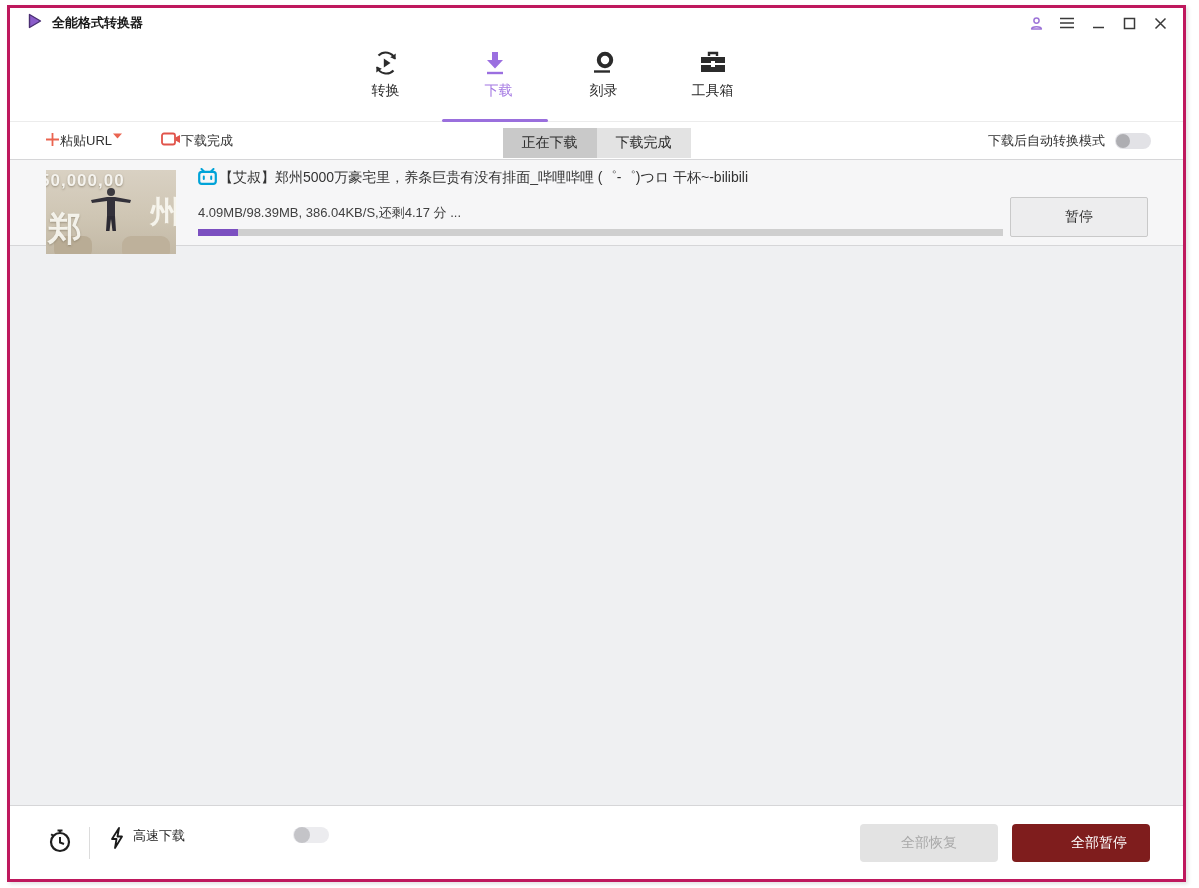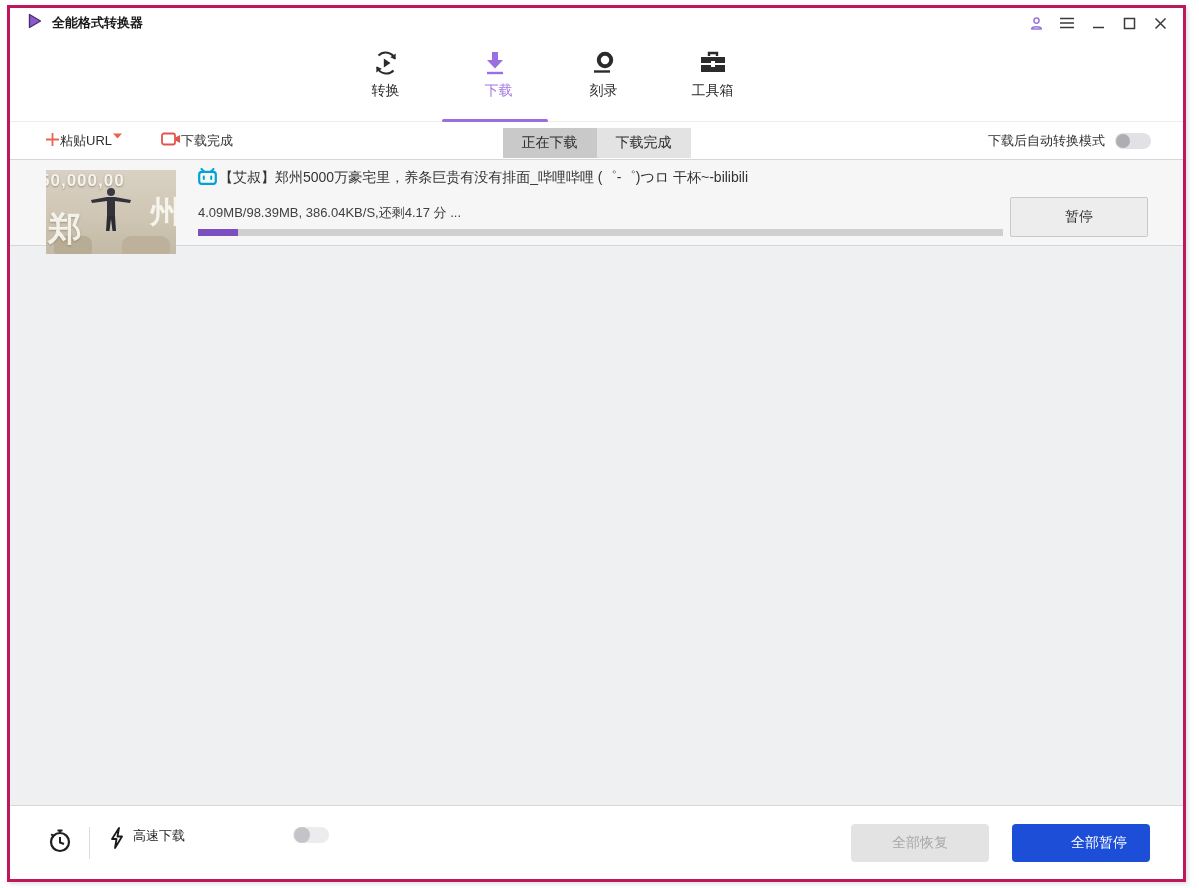--- a/index.html
+++ b/index.html
@@ -57,24 +57,24 @@
   .pause-btn { position:absolute; right:35px; top:37px; width:138px; height:40px; background:#ededee; border:1px solid #c9c9c9; border-radius:2px; font-size:14px; color:#333; font-family:inherit; cursor:pointer; }
   
   .main-empty { flex:1 1 auto; background:#eff0f2; }
   
   .footer { height:74px; flex:0 0 auto; background:#fff; border-top:1px solid #d6d6d8; position:relative; display:flex; align-items:center; }
   .ft-left { display:flex; align-items:flex-start; padding-left:37px; gap:0; }
   .icon-btn { display:flex; align-items:center; justify-content:center; cursor:pointer; }
   .vdiv { width:1px; height:32px; background:#dcdcdc; margin:0 20px 0 16px; }
   .ft-label { font-size:13px; color:#1f1f1f; margin-left:9px; }
   .ft-toggle-wrap { margin-left:108px; }
-  .ft-right { position:absolute; right:33px; display:flex; gap:23px; }
+  .ft-right { position:absolute; right:33px; display:flex; gap:14px; }
   .btn { width:138px; height:38px; border-radius:4px; font-size:14px; font-family:inherit; border:none; }
   .btn.resume { background:#e3e3e3; color:#a8a8a8; cursor:default; }
-  .btn.pause-all { background:#1d4ed8; color:#ffffff; cursor:pointer;padding-left:36px; }
+  .btn.pause-all { background:#7f1d1d; color:#ffffff; cursor:pointer;padding-left:36px; }
 </style>
 </head>
 <body>
 
 <div class="window">
 
   <div class="titlebar">
     <div class="app-id">
       <span>
         <svg width="16" height="16" viewBox="0 0 16 16">

